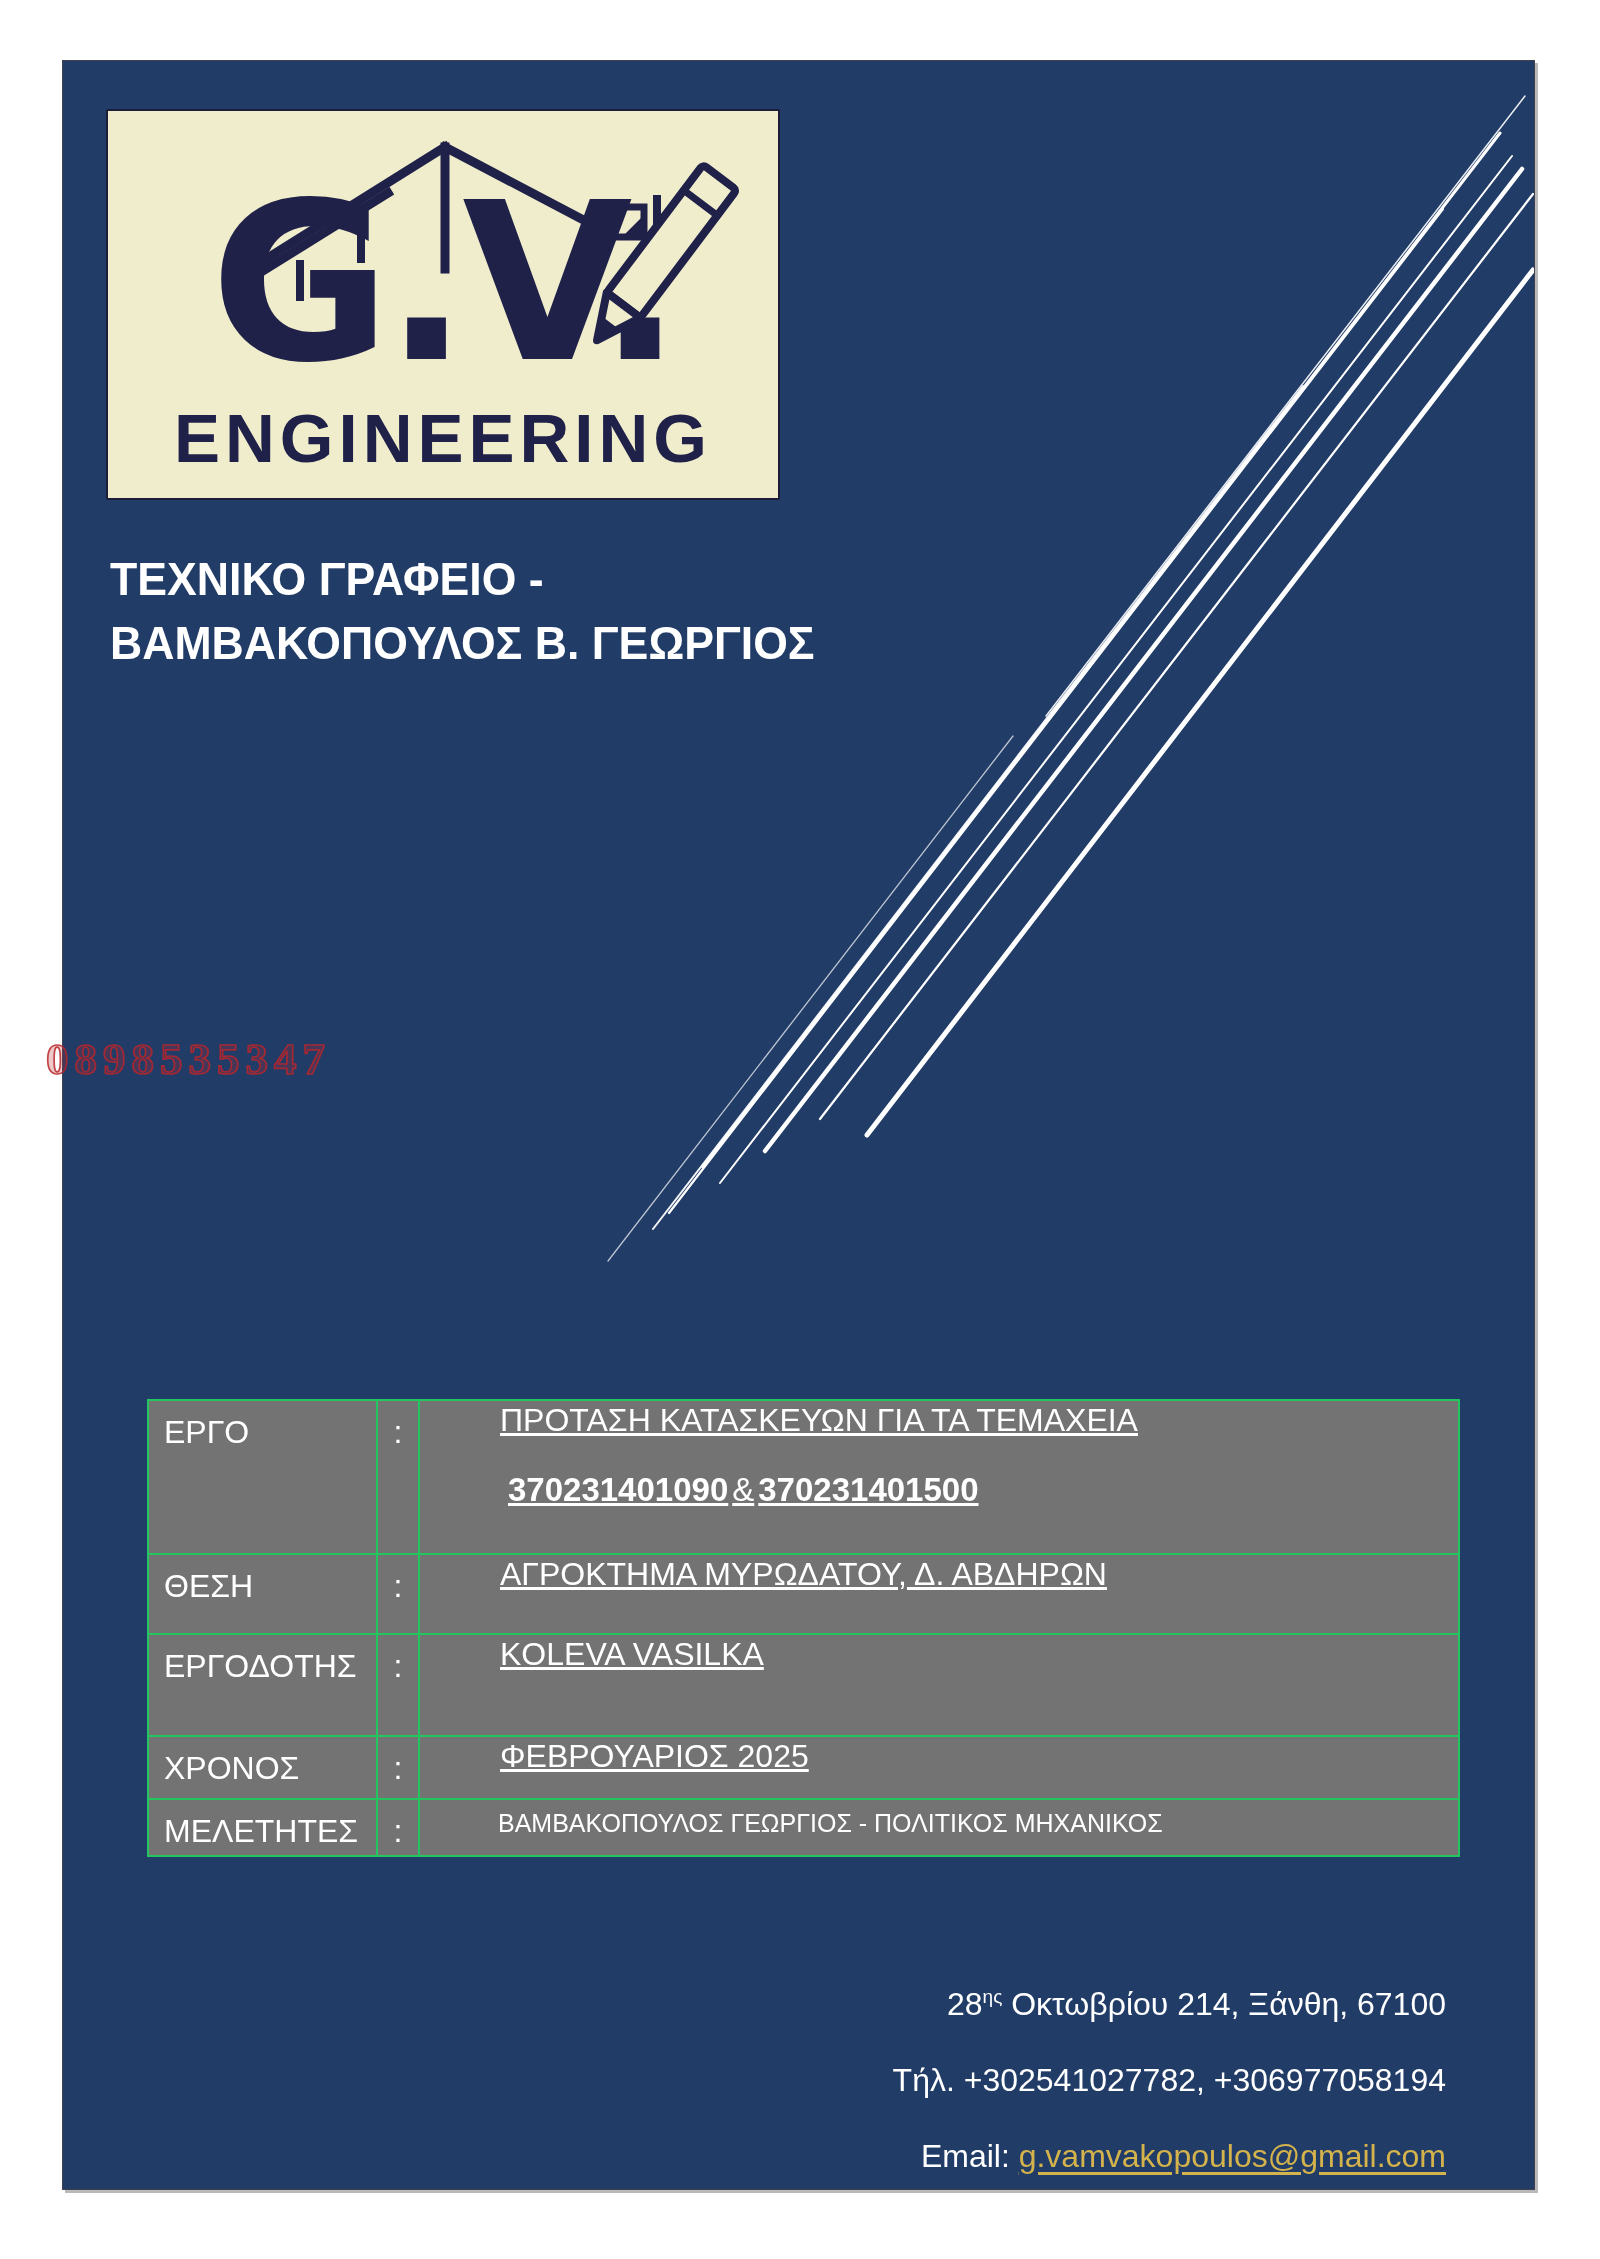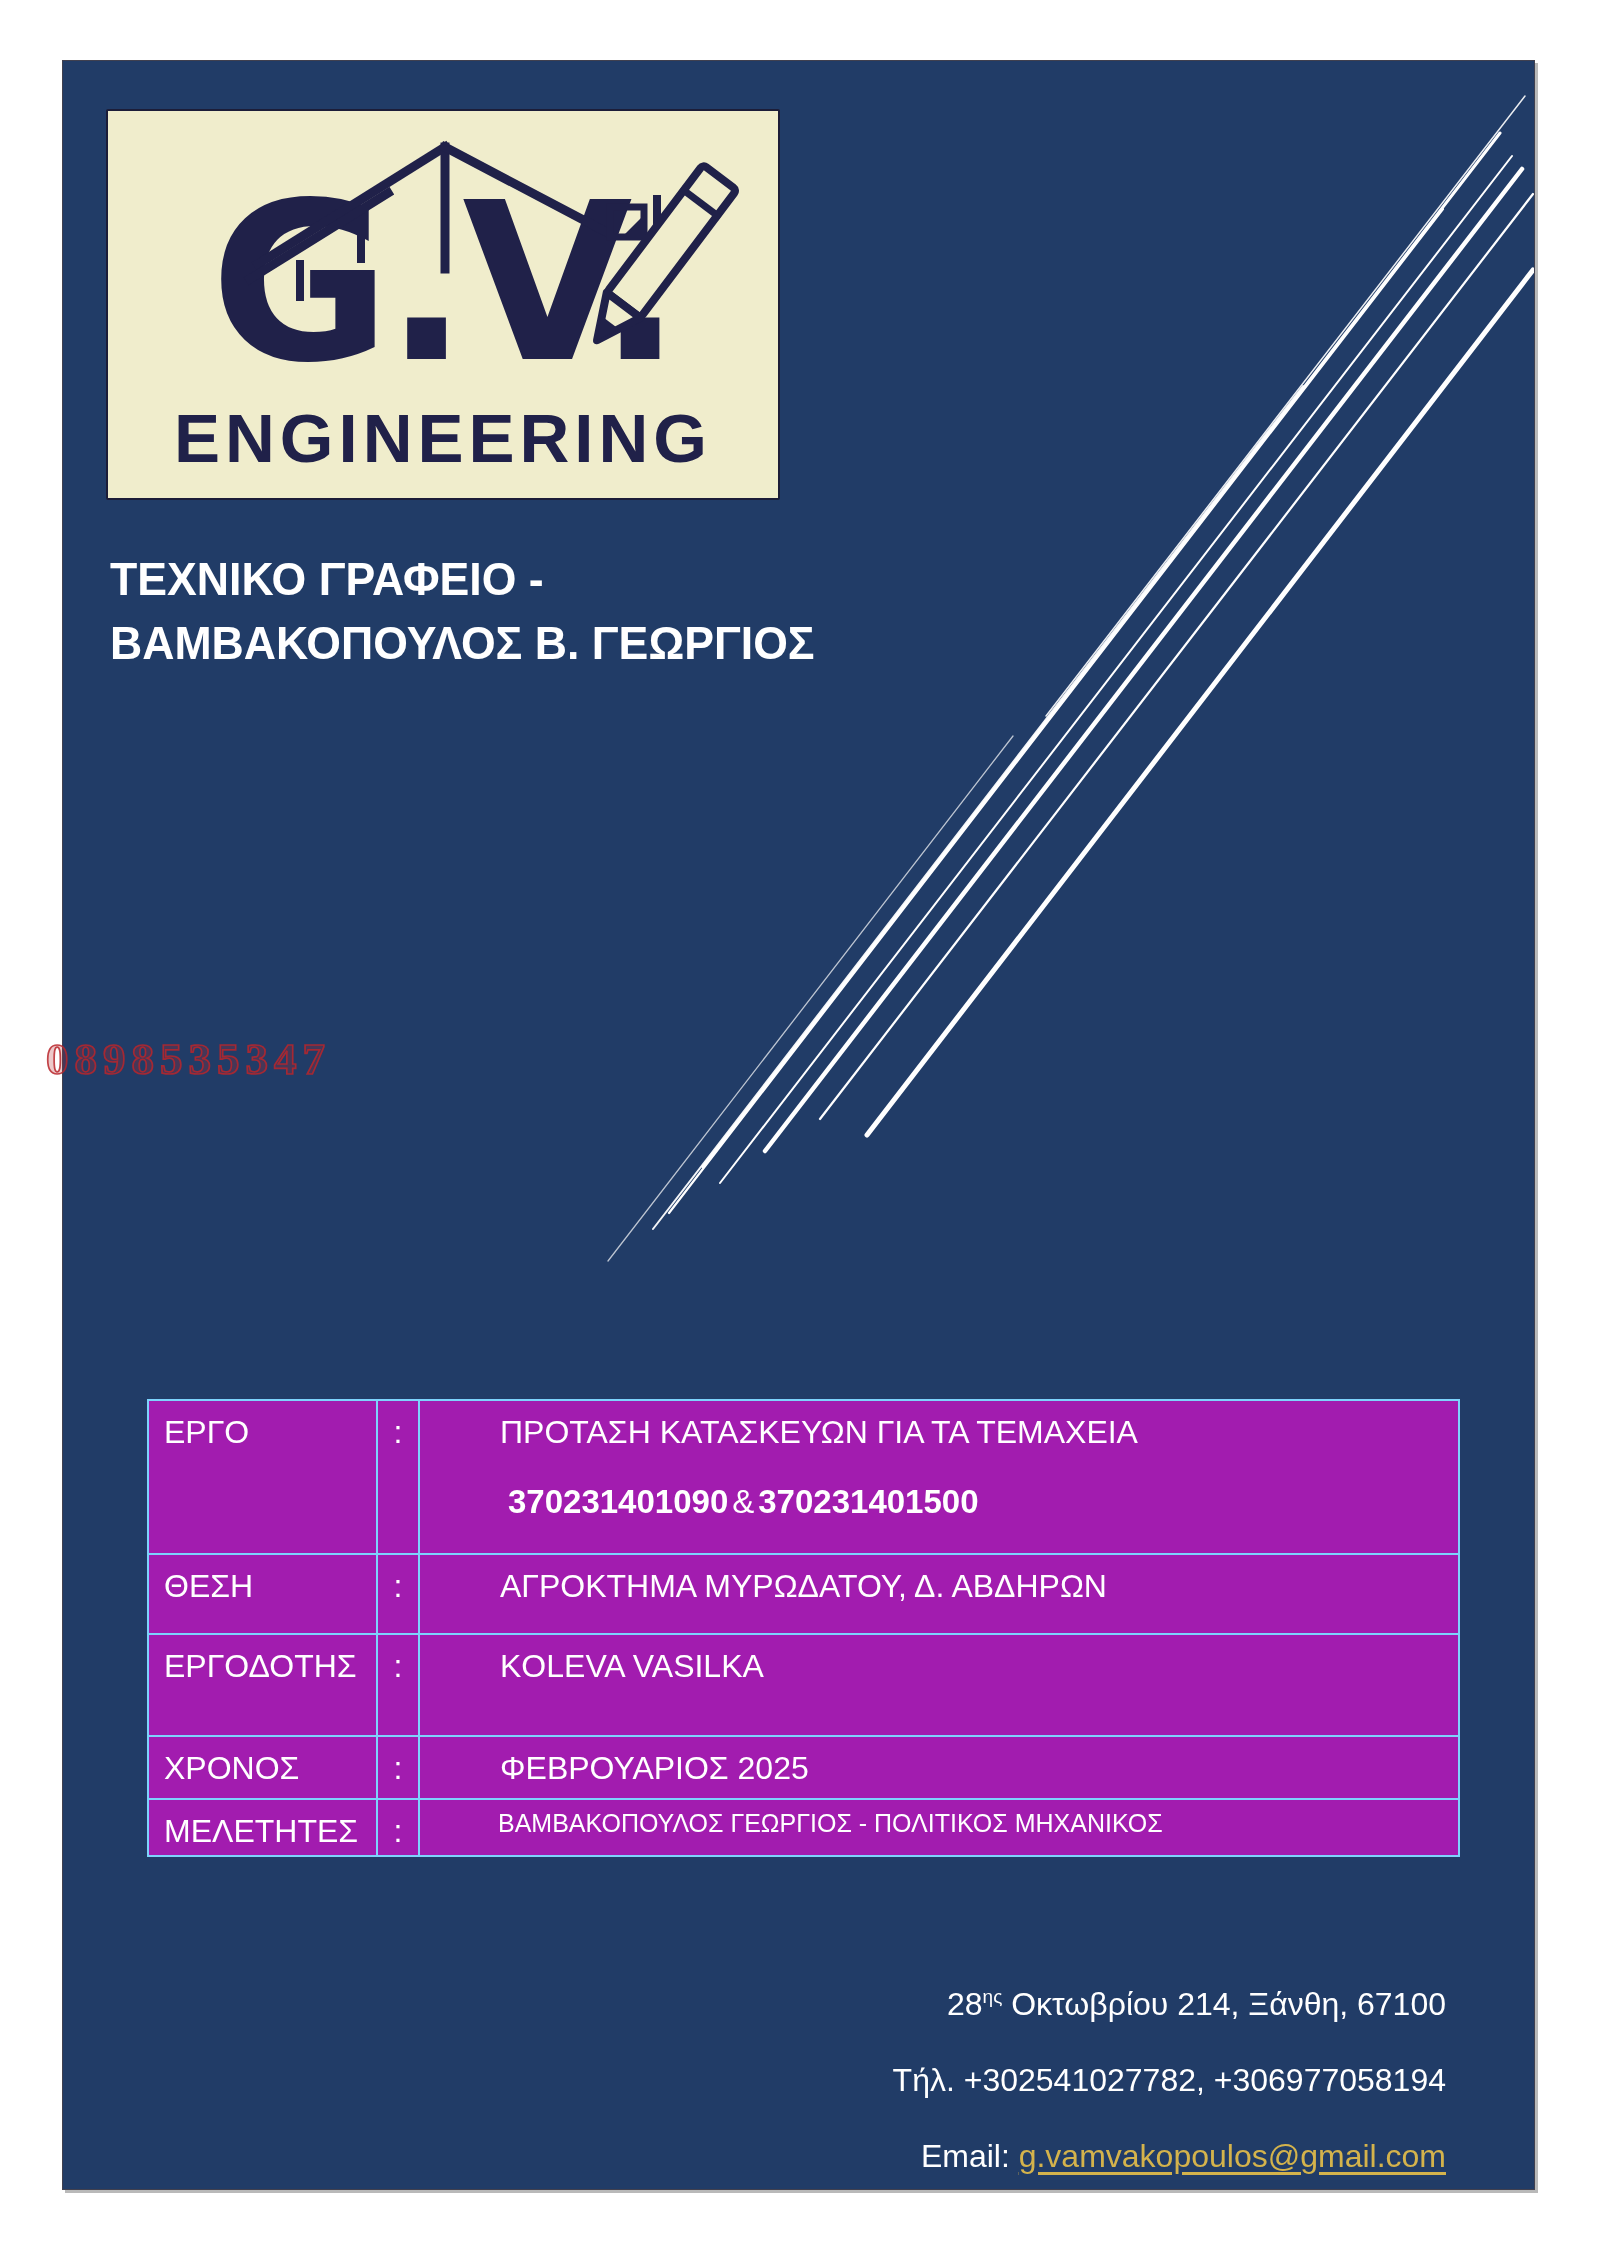--- a/index.html
+++ b/index.html
@@ -45,26 +45,26 @@
     font-size:45px; letter-spacing:6px;
     color:rgba(184,38,43,0.25);
     -webkit-text-stroke:1.7px rgba(184,38,43,0.85);
   }
 
   
   .ptable {
     position:absolute; left:84px; top:1338px; border-collapse:collapse;
   }
   .ptable td {
-    border:2px solid #7dd3fc; background:#a21caf;
+    border:2px solid #22c55e; background:#737373;
     vertical-align:top; color:#ffffff;
   }
   td.lbl { padding:13px 4px 0 15px; font-size:32px; }
   td.sep { padding-top:13px; text-align:center; font-size:32px; }
-  td.val { padding:13px 16px 0 80px; font-size:32px; }
+  td.val { padding:1px 16px 0 80px; font-size:32px;text-decoration:underline; }
   td.val-small { padding:9px 16px 16px 78px; font-size:25px; }
   .num-line { margin-top:32px; padding-left:8px; font-size:33px; font-weight:bold; white-space:nowrap; }
   .num-line .amp { font-weight:normal; padding:0 4px; }
 
   
   .contact {
     position:absolute; right:88px; top:1898px; text-align:right;
     color:#ffffff; font-size:32px; line-height:76px; white-space:nowrap;
   }
   .contact sup { font-size:19px; vertical-align:super; }

